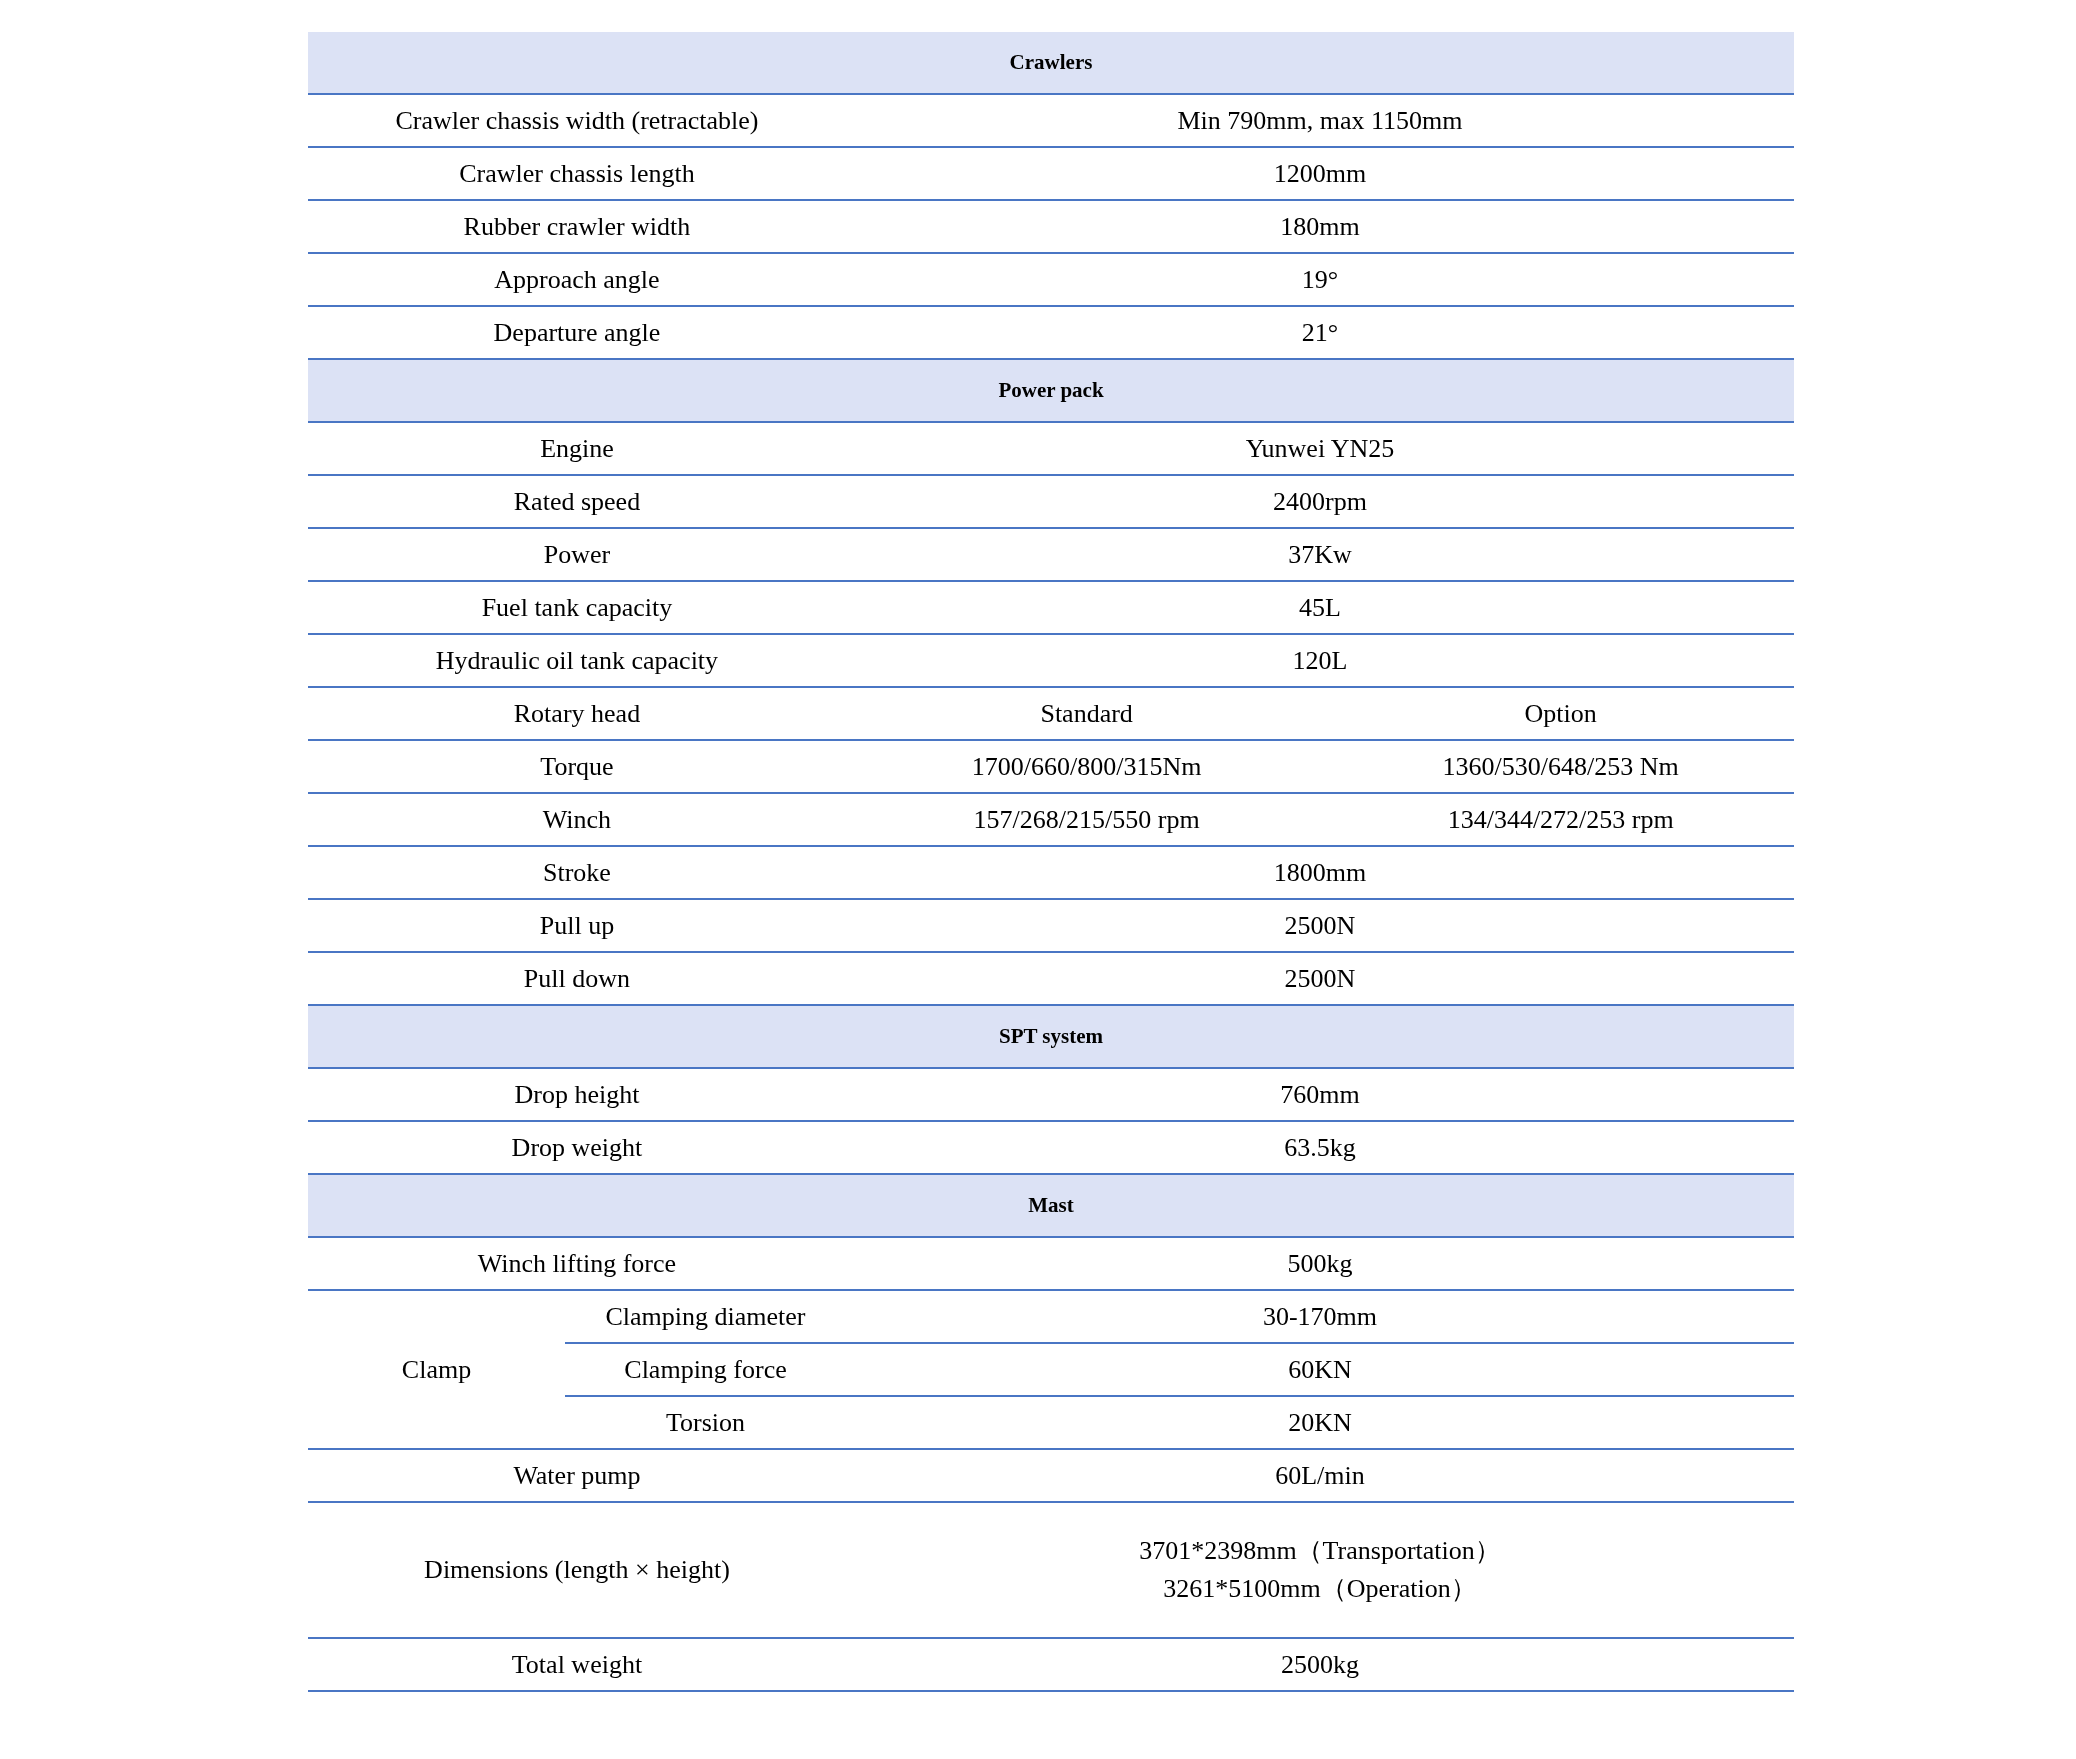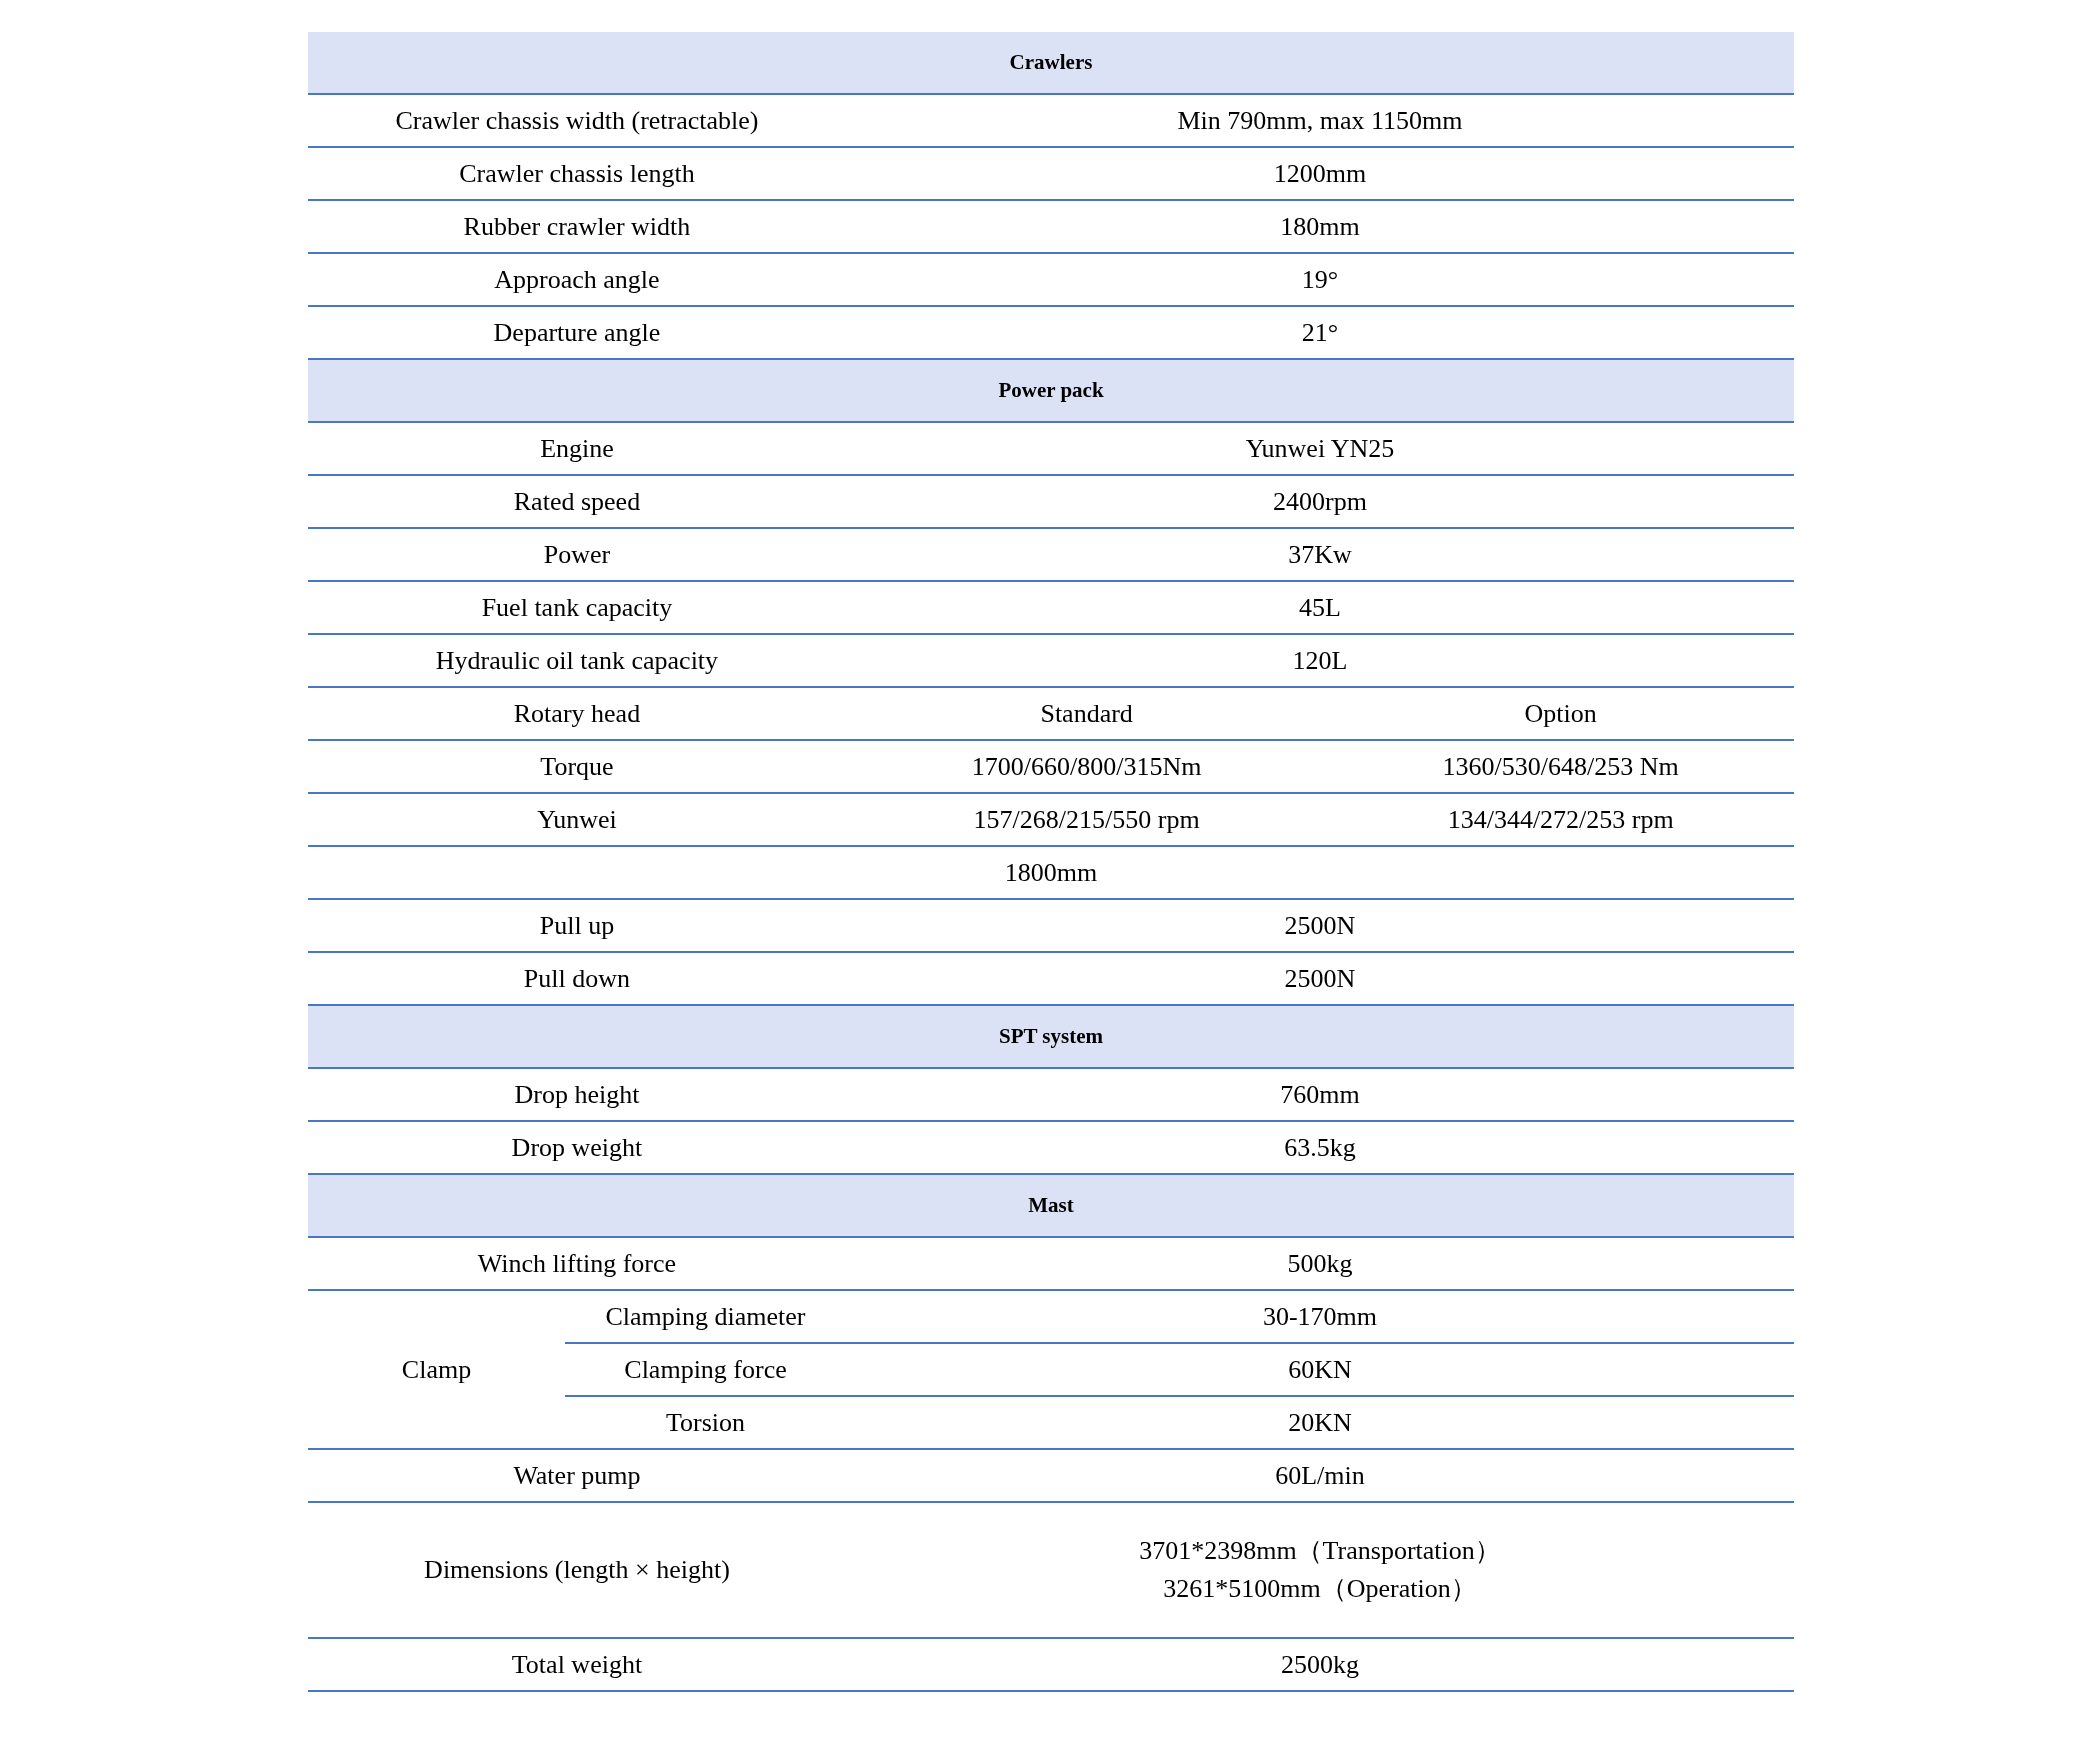--- a/index.html
+++ b/index.html
@@ -149,26 +149,27 @@
       <div class="c1">Rotary head</div>
       <div class="c2">Standard</div>
       <div class="c3">Option</div>
     </div>
     <div class="row">
       <div class="c1">Torque</div>
       <div class="c2">1700/660/800/315Nm</div>
       <div class="c3">1360/530/648/253 Nm</div>
     </div>
     <div class="row">
-      <div class="c1">Yunwei</div>
+      <div class="c1">Winch</div>
       <div class="c2">157/268/215/550 rpm</div>
       <div class="c3">134/344/272/253 rpm</div>
     </div>
 
     <div class="row">
+      <div class="c1">Stroke</div>
       <div class="cv">1800mm</div>
     </div>
     <div class="row">
       <div class="c1">Pull up</div>
       <div class="cv">2500N</div>
     </div>
     <div class="row">
       <div class="c1">Pull down</div>
       <div class="cv">2500N</div>
     </div>

